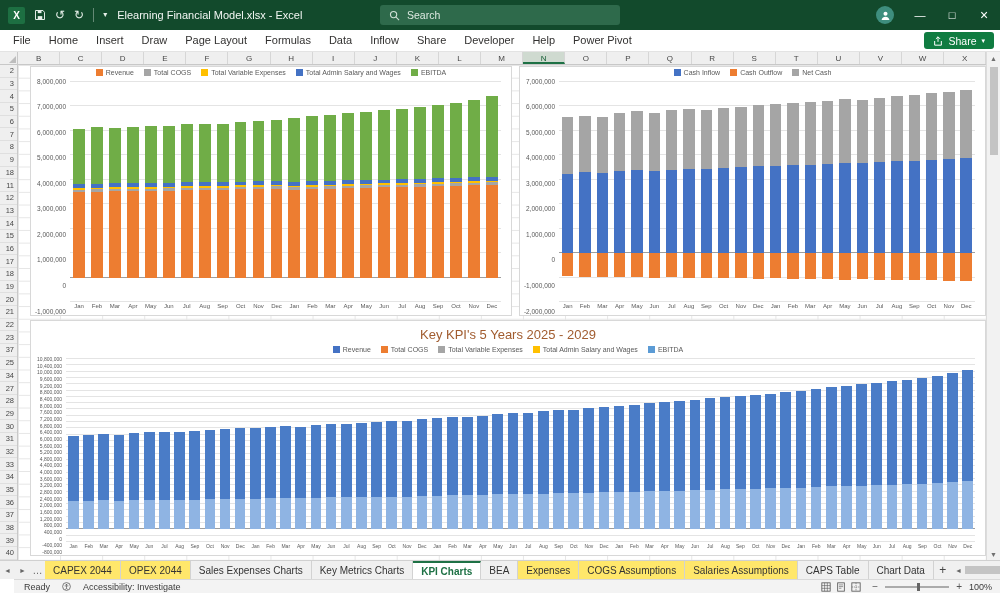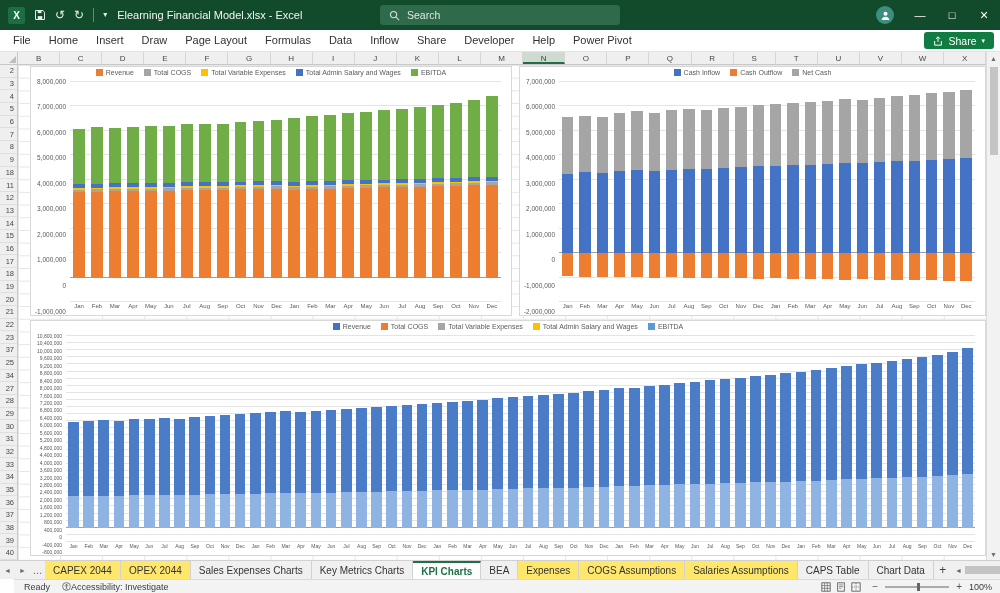--- a/index.html
+++ b/index.html
@@ -78,21 +78,21 @@
   .sheettab { padding:0 8px; display:flex; align-items:center; border-right:1px solid #D2D2D2; flex:none; }
   .sheettab.yellow { background:#FFE76B; }
   .sheettab.active { background:#FFFFFF; color:#1E7145; font-weight:bold; border-top:2px solid #1E7145; }
   .addsheet { width:18px; display:flex; align-items:center; justify-content:center; color:#444; font-size:12px; flex:none; }
   .tab-hscroll { margin-left:auto; display:flex; align-items:center; gap:3px; padding:0 3px; color:#666; font-size:7px; flex:none; }
   .hthumb { width:52px; height:8px; background:#C4C4C4; }
 
   
   .statusbar { position:absolute; left:0; right:0; bottom:0; height:14px; background:#F3F3F3; border-top:1px solid #D9D9D9; display:flex; align-items:center; font-size:9px; color:#3B3B3B;margin-left:14px; }
   .status-left { display:flex; align-items:center; gap:12px; padding-left:10px; }
-  .acc-item { display:flex; align-items:center; gap:0; }
+  .acc-item { display:flex; align-items:center; gap:12px; }
   .status-right { margin-left:auto; display:flex; align-items:center; gap:7px; padding-right:8px; }
   .viewicons { display:flex; gap:5px; margin-right:4px; }
   .zoomtrack { width:64px; height:2px; background:#ABABAB; position:relative; }
   .zoomhandle { position:absolute; left:50%; top:-3px; width:3px; height:8px; background:#666; }
   .zoom-glyph { font-size:10px; color:#555; }
 </style>
 </head>
 <body>
 
 <div class="app">
@@ -669,20 +669,21 @@
               <div class="x-label">Aug</div>
               <div class="x-label">Sep</div>
               <div class="x-label">Oct</div>
               <div class="x-label">Nov</div>
               <div class="x-label">Dec</div>
             </div>
           </div>
         </div>
       </div>
     <div id="chart3" class="chart dense">
+        <div class="chart-title">Key KPI's 5 Years 2025 - 2029</div>
         <div class="chart-legend">
           <span class="legend-item">
             <span class="legend-swatch" style="background: rgb(68, 114, 196);"></span>
             <span>Revenue</span>
           </span>
           <span class="legend-item">
             <span class="legend-swatch" style="background: rgb(237, 125, 49);"></span>
             <span>Total COGS</span>
           </span>
           <span class="legend-item">

